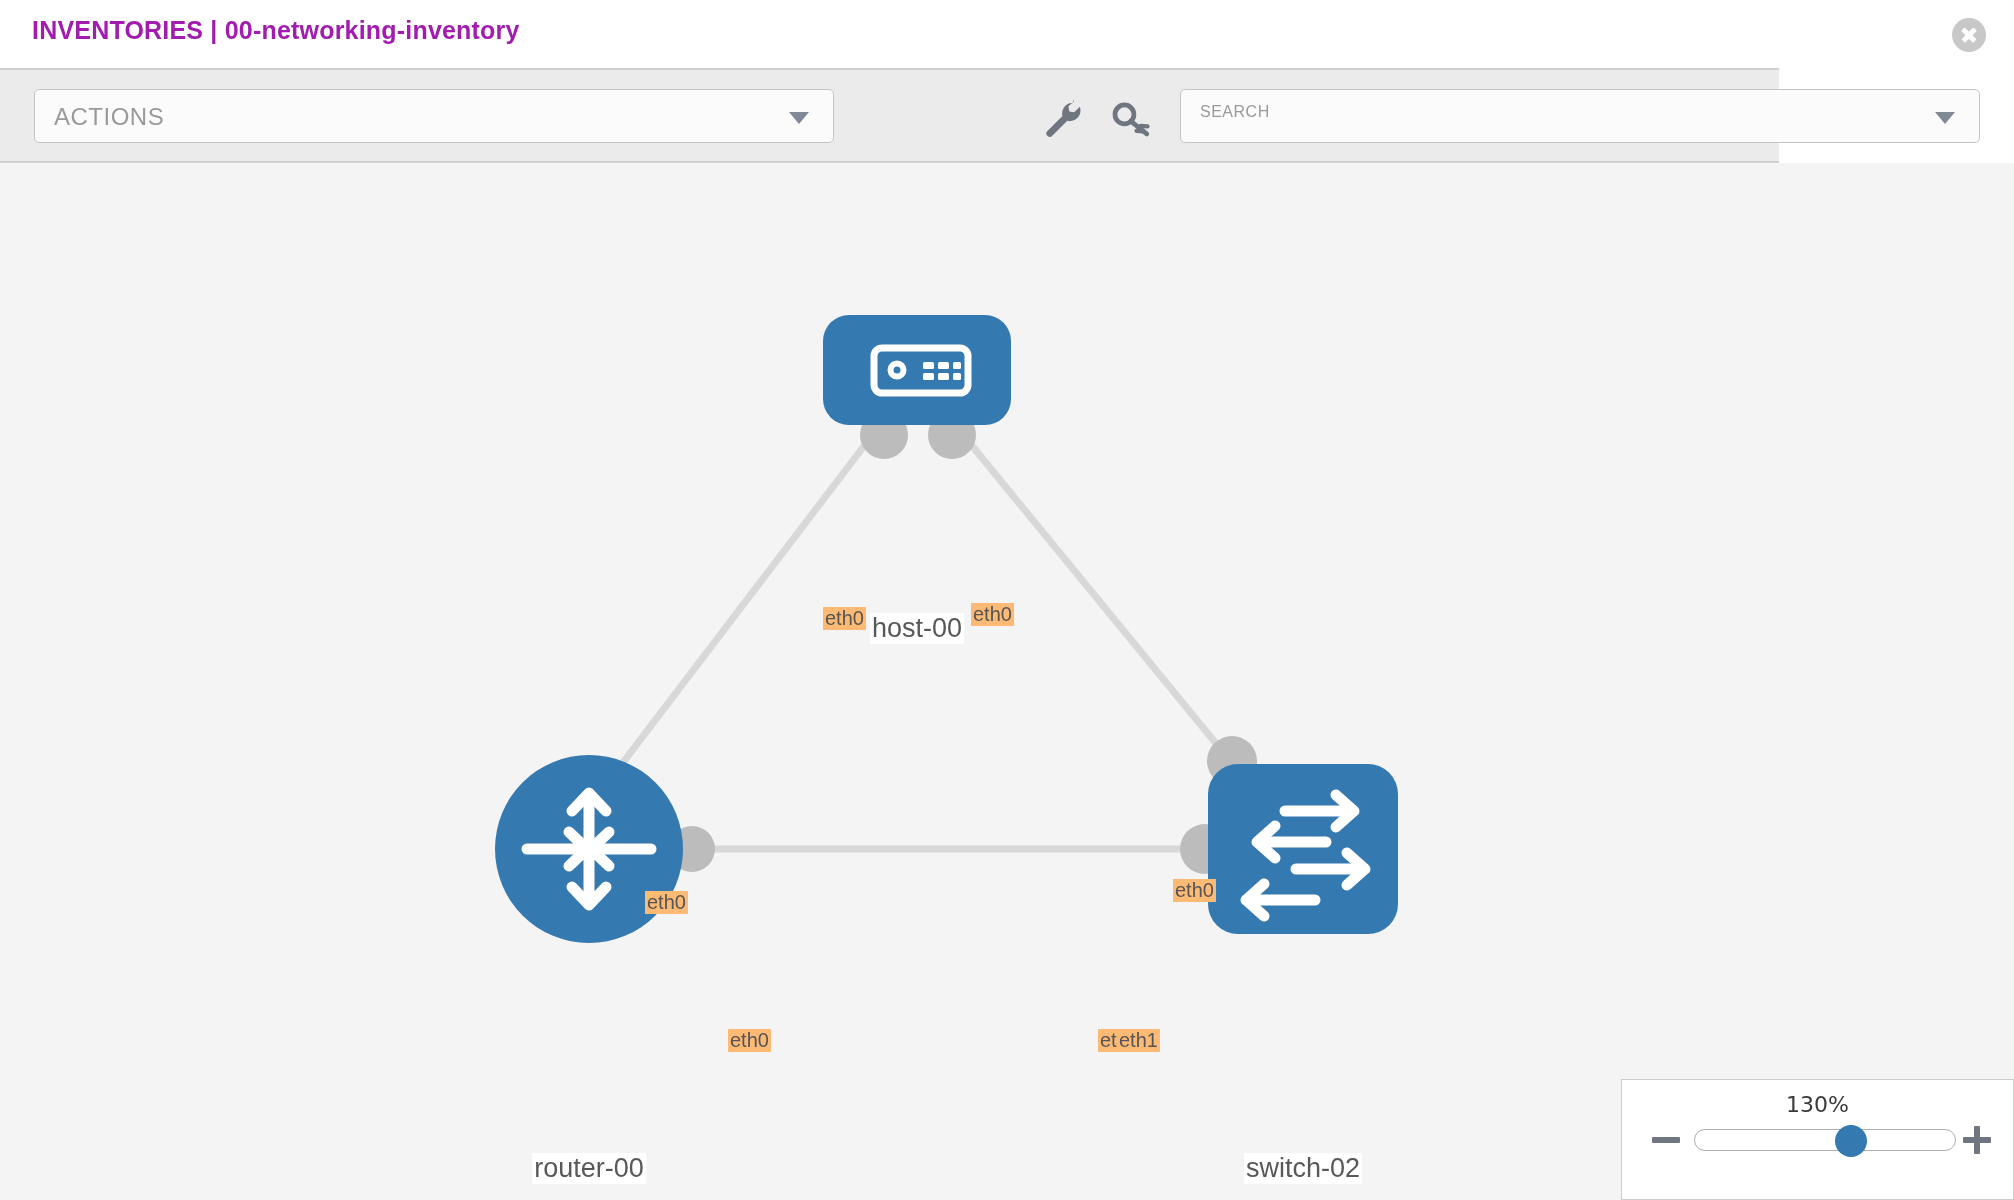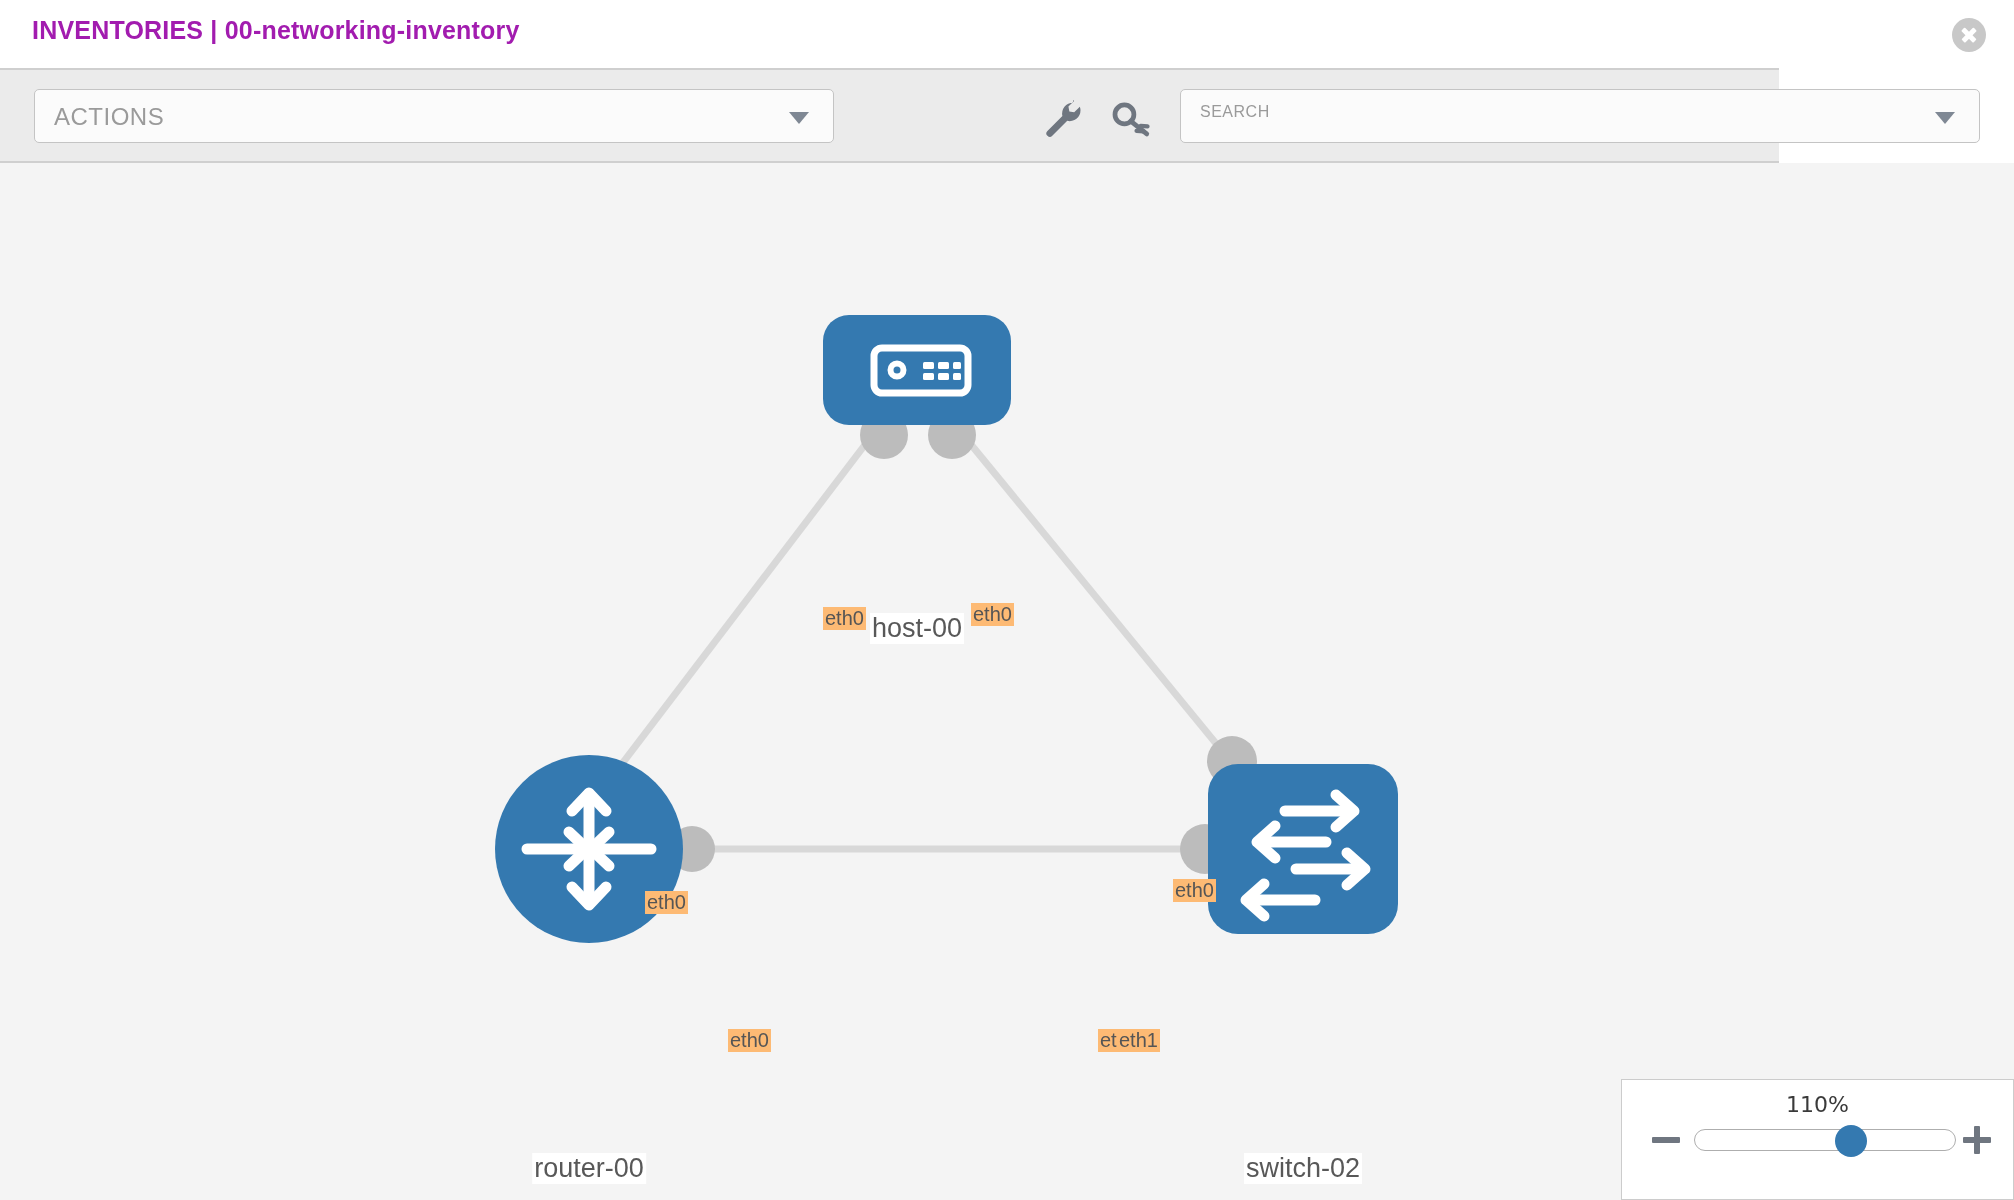--- a/index.html
+++ b/index.html
@@ -350,21 +350,21 @@
   <span class="iface-label" style="left:1117px; top:866px;">eth1</span>
 
   <span class="node-label" style="left:917px; top:434px;margin-top:16px;">host-00</span>
 
   <span class="node-label" style="left:589px; top:990px;">router-00</span>
 
   <span class="node-label" style="left:1303px; top:990px;">switch-02</span>
 </div>
 
 <div class="zoom-panel">
-  <div class="zoom-pct">110%</div>
+  <div class="zoom-pct">130%</div>
 
   <div class="zoom-minus">
     <span class="h"></span>
   </div>
 
   <div class="zoom-track">
     <div class="zoom-handle" id="zoom-handle" style="left: 140px;"></div>
   </div>
 
   <div class="zoom-plus">

